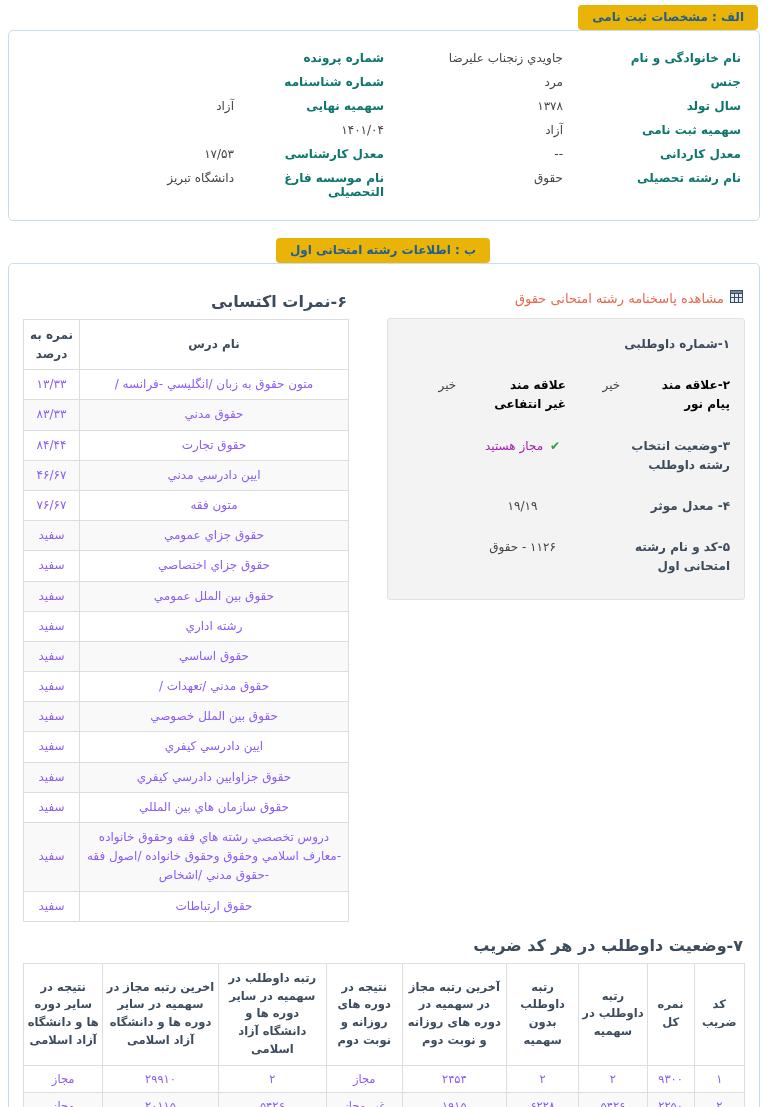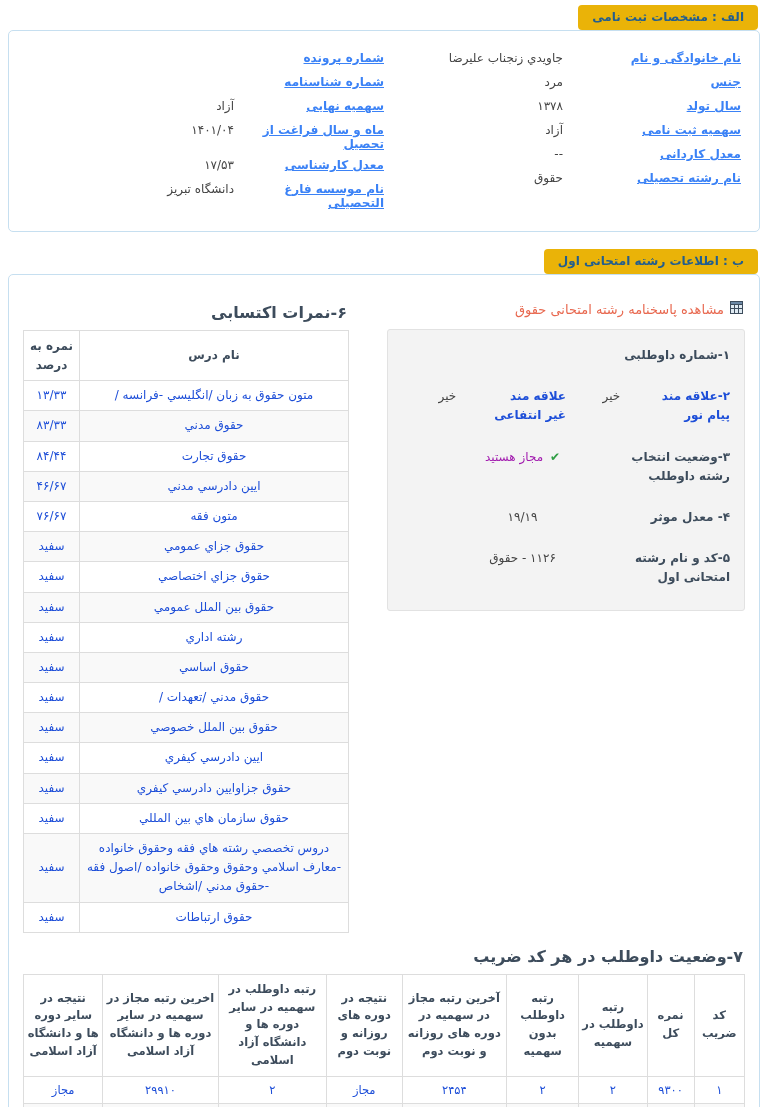--- a/index.html
+++ b/index.html
@@ -26,21 +26,21 @@
   .box {
     border: 1px solid #c6dff0;
     border-radius: 5px;
     background: #fff;
     padding: 16px 14px 14px 14px;
   }
   
   .fields-wrap { display: flex; padding: 4px 4px 0 4px; }
   .fields-col { width: 50%; }
   .field { display: flex; margin-bottom: 7px; min-height: 17px; }
-  .f-label { font-weight: bold; color: #3b82f6; flex: 0 0 auto; text-decoration: underline; }
+  .f-label { font-weight: bold; color: #0f766e; flex: 0 0 auto; }
   .col-right .f-label { width: 178px; }
   .col-left  .f-label { width: 150px; }
   .f-value { flex: 1; text-align: right; padding-left: 6px; }
   
   .b-top { display: flex; gap: 38px; margin-top: 2px; }
   .panel-col { width: 358px; flex: 0 0 auto; }
   .grades-col { flex: 1; min-width: 0; }
   .sheet-link {
     color: #e8684f;
     display: flex;
@@ -55,30 +55,30 @@
   .info-panel {
     background: #f3f3f3;
     border: 1px solid #e2e2e2;
     border-radius: 3px;
     padding: 16px 14px;
   }
   .p-row { display: flex; margin-bottom: 22px; }
   .p-row:last-child { margin-bottom: 6px; }
   .p-label { font-weight: bold; color: #3d4c5c; width: 125px; line-height: 1.6; }
   .p-value { width: 165px; text-align: center; line-height: 1.6; }
-  .p-label-sm { font-weight: bold; color: #1d4ed8; width: 74px; line-height: 1.6; }
+  .p-label-sm { font-weight: bold; color: #000000; width: 74px; line-height: 1.6; }
   .p-value-sm { width: 92px; text-align: center; line-height: 1.6; }
   .status-ok { color: #a21caf; }
   .check-icon { color: #2f9e44; font-weight: bold; margin-left: 3px; }
   
   .tbl-title { font-weight: bold; color: #3d4c5c; font-size: 16px; margin: 10px 2px 8px 0; }
   table { border-collapse: collapse; width: 100%; }
   th, td { border: 1px solid #dddddd; text-align: center; vertical-align: middle; }
   th { color: #3d4c5c; font-weight: bold; background: #ffffff; padding: 6px 5px; line-height: 1.55; }
-  td { padding: 5px 6px; line-height: 1.6; color: #1d4ed8; }
+  td { padding: 5px 6px; line-height: 1.6; color: #8b5cf6; }
   tbody tr:nth-child(even) td { background: #f9f9f9; }
   .grades-table td:nth-child(2), .grades-table th:nth-child(2) { width: 56px; }
   .coef-table { font-size: 11.5px; margin-top: 2px; }
   .coef-table th { font-size: 11.5px; padding: 6px 3px; }
   .coef-table td { padding: 4px 3px; }
   .coef-title { margin-top: 14px; }
 </style>
 </head>
 <body>
 
@@ -121,38 +121,37 @@
           </div>
           <div class="field">
             <div class="f-label">شماره شناسنامه</div>
             <div class="f-value"></div>
           </div>
           <div class="field">
             <div class="f-label">سهمیه نهایی</div>
             <div class="f-value">آزاد</div>
           </div>
           <div class="field">
-            <div class="f-label">ماه و سال فراغت از تحصیل</div>
             <div class="f-value">۱۴۰۱/۰۴</div>
           </div>
           <div class="field">
             <div class="f-label">معدل کارشناسی</div>
             <div class="f-value">۱۷/۵۳</div>
           </div>
           <div class="field">
             <div class="f-label">نام موسسه فارغ التحصیلی</div>
             <div class="f-value">دانشگاه تبریز</div>
           </div>
         </div>
     </div>
   </div>
 </div>
 
 <div class="section">
-  <div style="text-align:right">
+  <div style="text-align:center">
     <span class="tab">ب : اطلاعات رشته امتحانی اول</span>
   </div>
   <div class="box">
 
     <div class="b-top">
 
       <div class="panel-col">
         <a class="sheet-link">
           <span class="sheet-icon">
             <svg width="13" height="13" viewBox="0 0 13 13">

